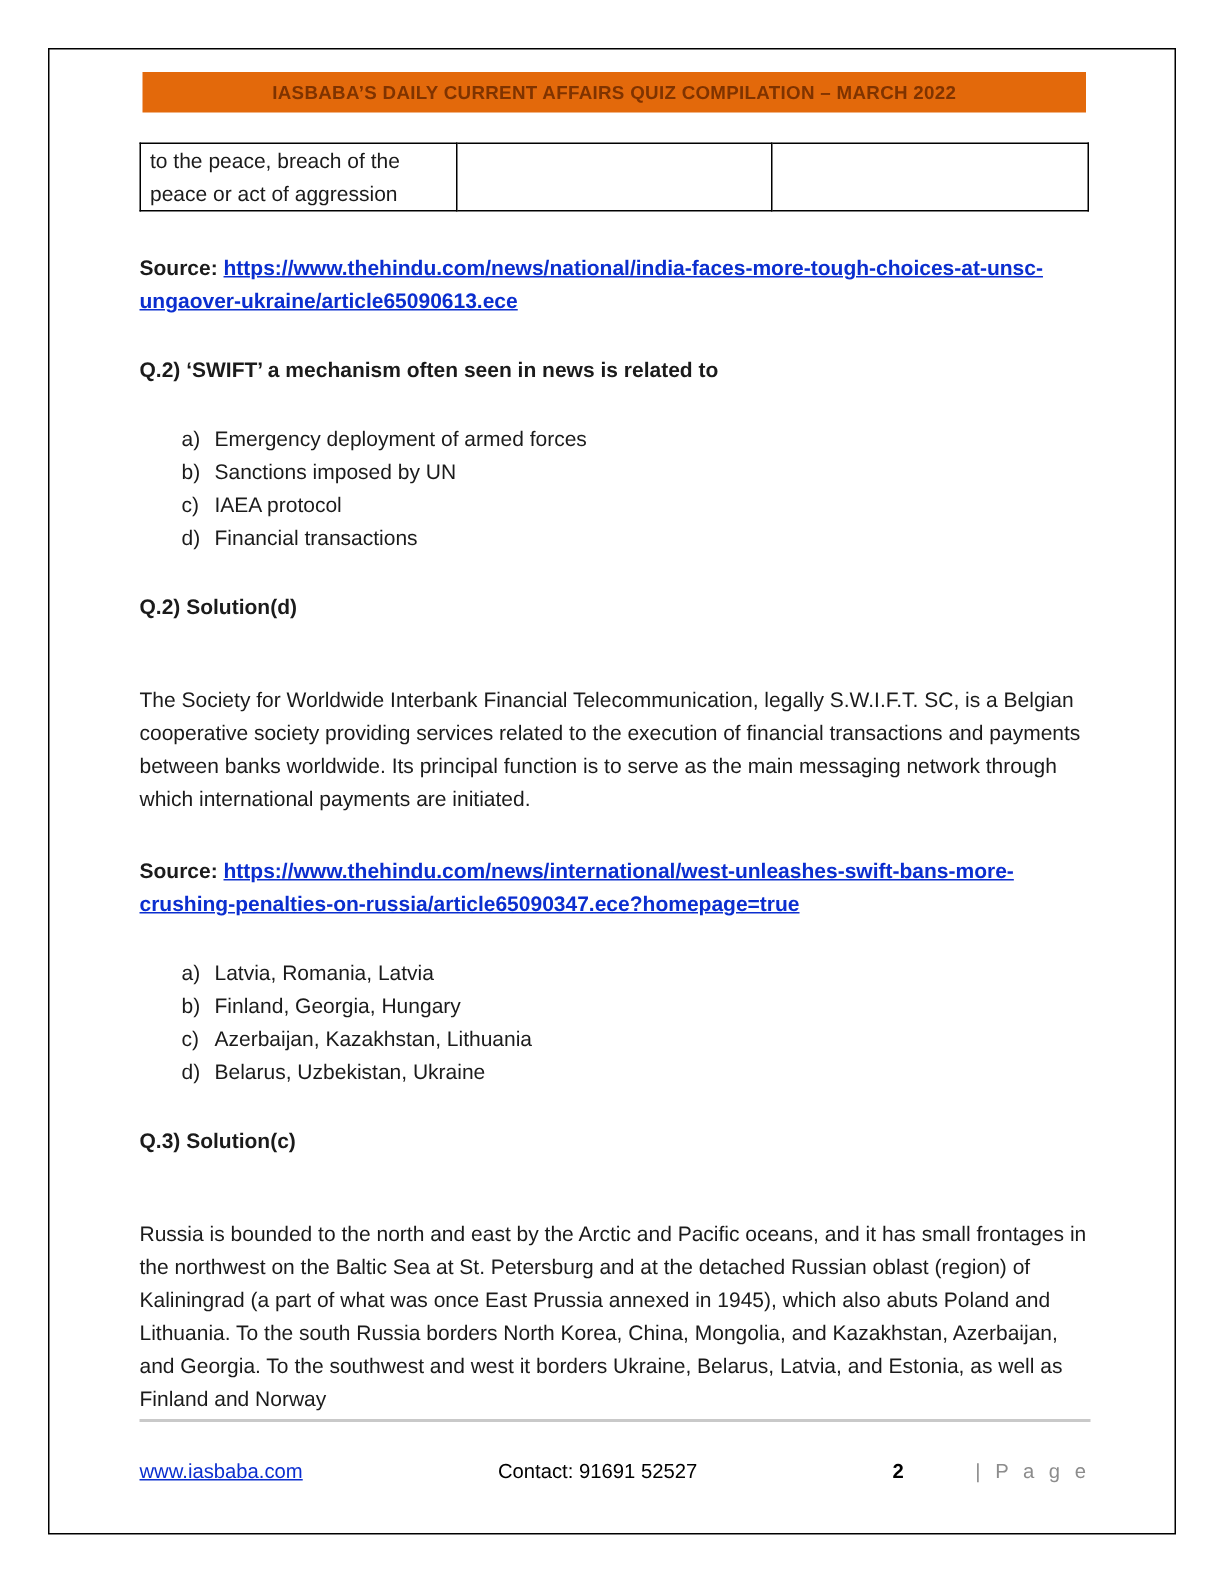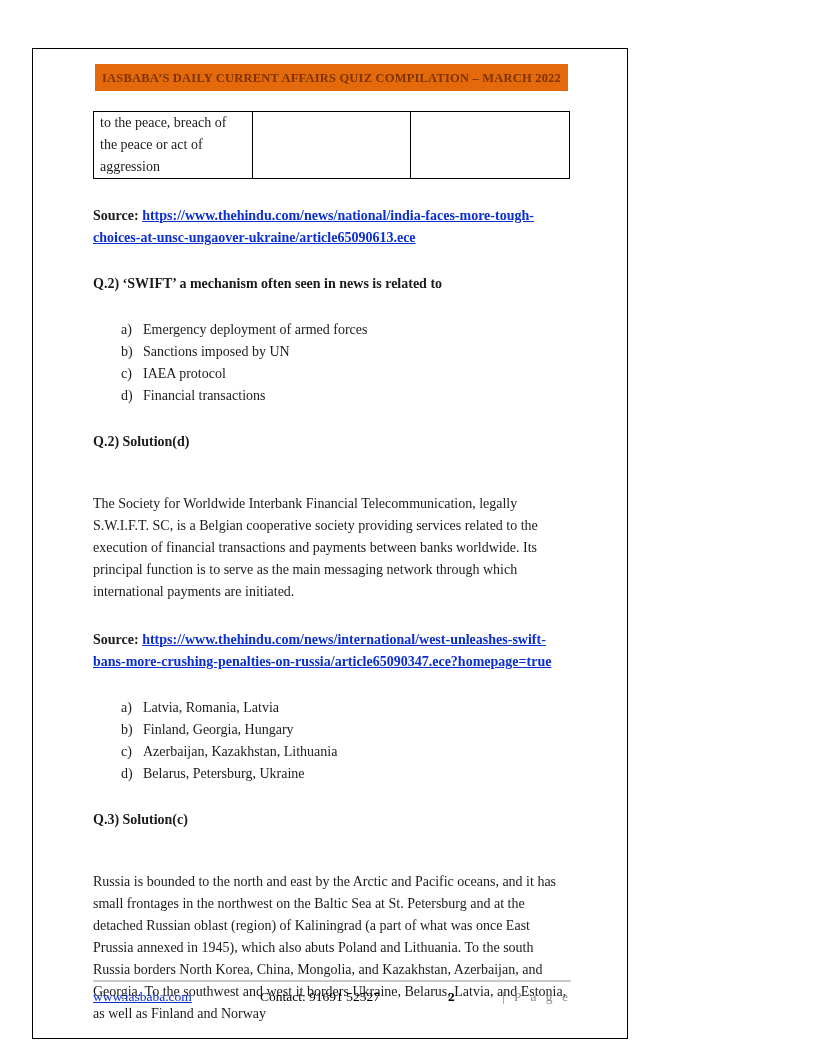--- a/index.html
+++ b/index.html
@@ -12,24 +12,23 @@
     --text-black:#1B1B1B;
   }
   *{margin:0;padding:0;box-sizing:border-box;}
   html,body{background:#ffffff;}
   body{
     width:816px;height:1056px;position:relative;overflow:hidden;
     font-family:"Liberation Sans","DejaVu Sans",sans-serif;
     font-size:14px;line-height:22px;color:var(--text-black);
   }
   .page-border{
-    position:absolute;left:32px;top:48px;width:596px;height:991px;
+    position:absolute;left:32px;top:32px;width:752px;height:991px;
     border:1px solid var(--border-black);
     padding:15px 57px 0 60px;
-    font-family:Liberation Serif, serif;
   }
   .banner{
     background:var(--banner-bg);
     height:27px;display:flex;align-items:center;justify-content:center;
     margin:0 2px;
   }
   .banner-title{
     color:var(--banner-text);font-weight:bold;font-size:12.5px;letter-spacing:.2px;
   }
   table.doc-table{
@@ -43,21 +42,21 @@
   .src a{color:var(--link-blue);text-decoration:underline;word-break:break-word;overflow-wrap:anywhere;}
   .q-heading{margin-top:24px;font-weight:bold;}
   .options{margin-top:24px;padding-left:28px;}
   .option{display:flex;}
   .option .marker{width:22px;flex:0 0 22px;}
   .solution{margin-top:24px;font-weight:bold;}
   .expl{margin-top:40px;}
   .footer{
     position:absolute;left:60px;right:56px;bottom:30px;
     border-top:2px solid var(--rule-gray);
-    padding-top:4px;
+    padding-top:22px;
     display:flex;align-items:baseline;justify-content:space-between;
     font-size:13.5px;
   }
   .footer a{color:var(--link-blue);text-decoration:underline;}
   .footer .contact{color:#000;}
   .footer .pagenum b{color:#000;font-weight:bold;}
   .footer .pagenum .gray{color:var(--footer-gray);letter-spacing:3px;margin-left:44px;}
 </style>
 </head>
 <body>
@@ -116,21 +115,21 @@
     <div class="option">
       <span class="marker">b)</span>
       <span>Finland, Georgia, Hungary</span>
     </div>
     <div class="option">
       <span class="marker">c)</span>
       <span>Azerbaijan, Kazakhstan, Lithuania</span>
     </div>
     <div class="option">
       <span class="marker">d)</span>
-      <span>Belarus, Petersburg, Ukraine</span>
+      <span>Belarus, Uzbekistan, Ukraine</span>
     </div>
   </div>
 
   <p class="solution">Q.3) Solution(c)</p>
 
   <p class="expl">Russia is bounded to the north and east by the Arctic and Pacific oceans, and it has small frontages in the northwest on the Baltic Sea at St. Petersburg and at the detached Russian oblast (region) of Kaliningrad (a part of what was once East Prussia annexed in 1945), which also abuts Poland and Lithuania. To the south Russia borders North Korea, China, Mongolia, and Kazakhstan, Azerbaijan, and Georgia. To the southwest and west it borders Ukraine, Belarus, Latvia, and Estonia, as well as Finland and Norway</p>
 
   <div class="footer">
     <a href="#">www.iasbaba.com</a>
     <span class="contact">Contact: 91691 52527</span>

